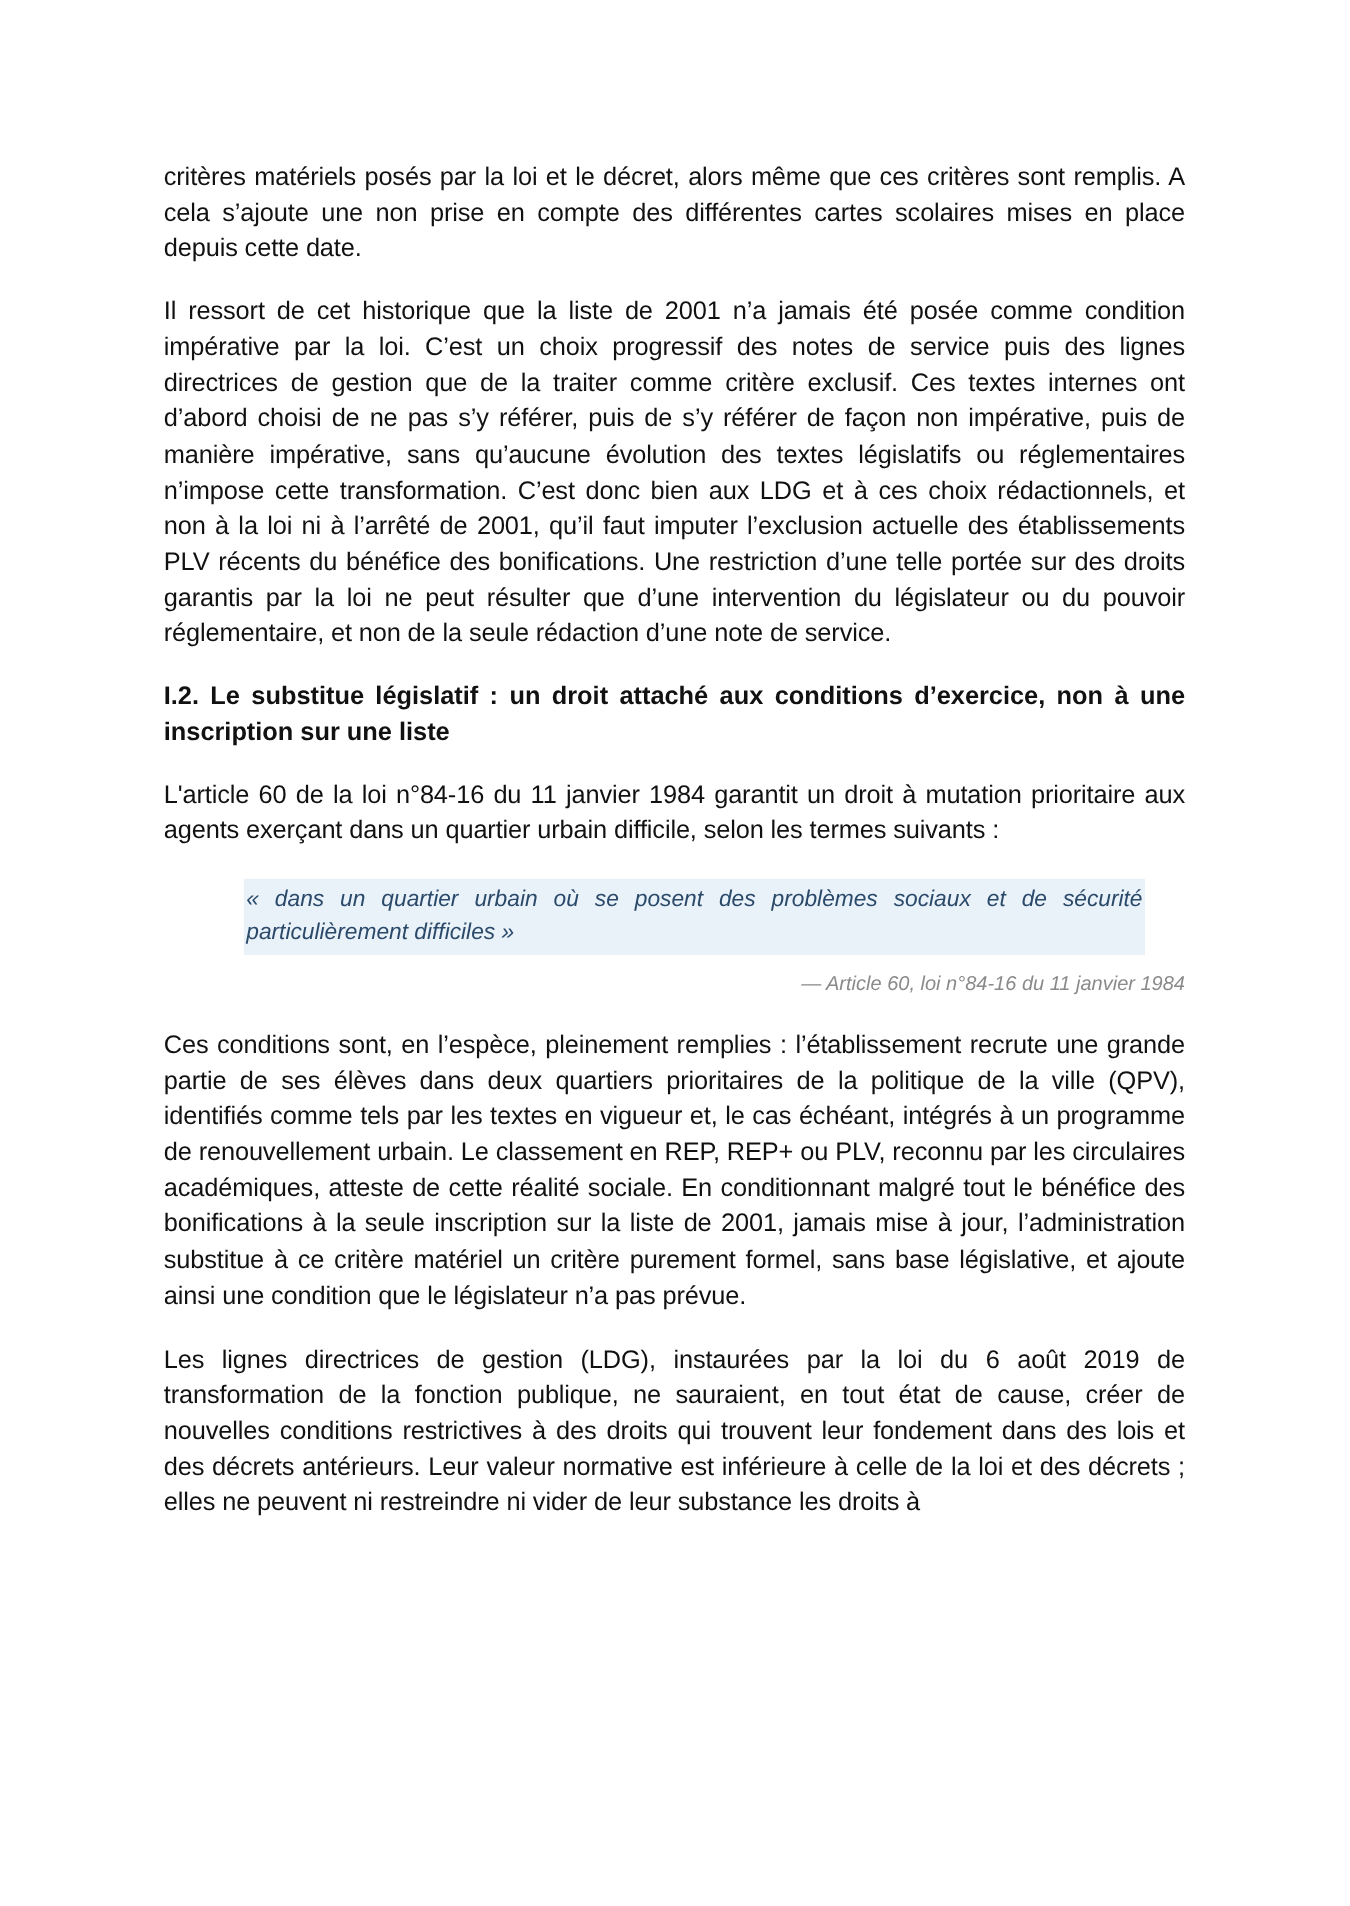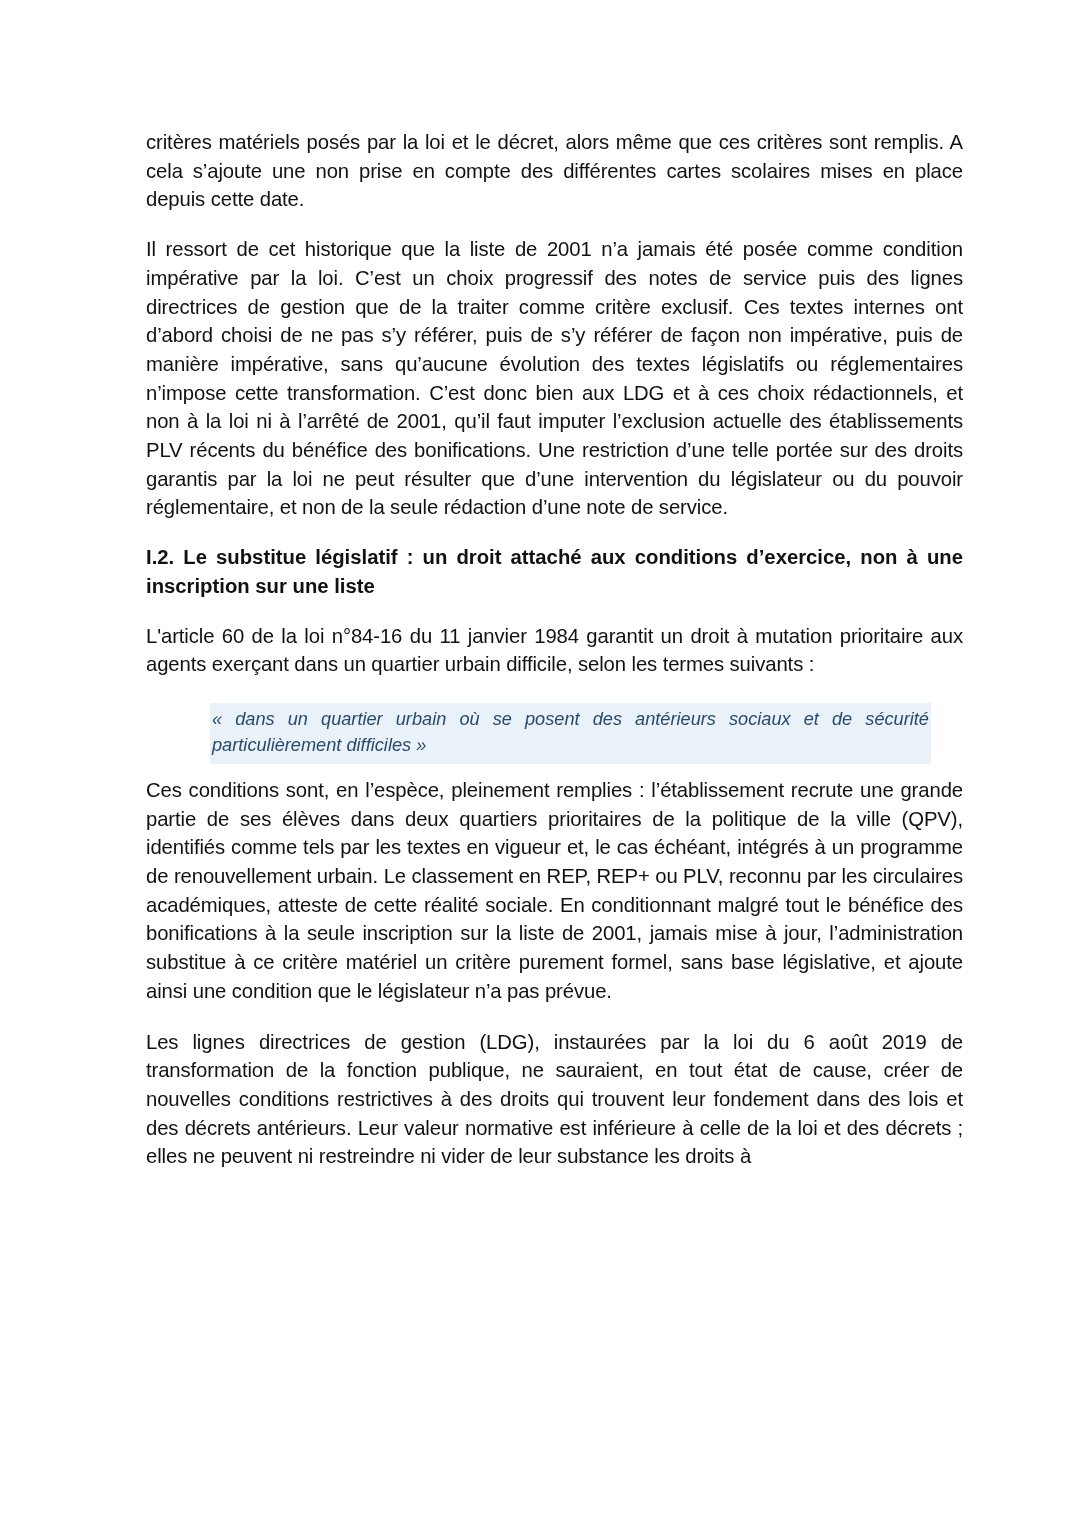--- a/index.html
+++ b/index.html
@@ -10,21 +10,21 @@
     body {
       width: 1080px;
       height: 1525px;
       position: relative;
       overflow: hidden;
       font-family: "Liberation Sans", sans-serif;
       color: #111111;
     }
     .page {
       position: absolute;
-      left: 146px;
+      left: 131px;
       top: 128px;
       width: 817px;
     }
     p.body {
       margin: 0 0 21px 0;
       font-size: 20.3px;
       line-height: 28.7px;
       text-align: justify;
       letter-spacing: -0.1px;
     }
@@ -64,18 +64,19 @@
 
 <div class="page">
   <p class="body">critères matériels posés par la loi et le décret, alors même que ces critères sont remplis. A cela s’ajoute une non prise en compte des différentes cartes scolaires mises en place depuis cette date.</p>
   <p class="body">Il ressort de cet historique que la liste de 2001 n’a jamais été posée comme condition impérative par la loi. C’est un choix progressif des notes de service puis des lignes directrices de gestion que de la traiter comme critère exclusif. Ces textes internes ont d’abord choisi de ne pas s’y référer, puis de s’y référer de façon non impérative, puis de manière impérative, sans qu’aucune évolution des textes législatifs ou réglementaires n’impose cette transformation. C’est donc bien aux LDG et à ces choix rédactionnels, et non à la loi ni à l’arrêté de 2001, qu’il faut imputer l’exclusion actuelle des établissements PLV récents du bénéfice des bonifications. Une restriction d’une telle portée sur des droits garantis par la loi ne peut résulter que d’une intervention du législateur ou du pouvoir réglementaire, et non de la seule rédaction d’une note de service.</p>
 
   <h2 class="section">I.2. Le substitue législatif : un droit attaché aux conditions d’exercice, non à une inscription sur une liste</h2>
 
   <p class="body" style="margin-bottom:24px;">L'article 60 de la loi n°84-16 du 11 janvier 1984 garantit un droit à mutation prioritaire aux agents exerçant dans un quartier urbain difficile, selon les termes suivants :</p>
 
   <div class="quote-wrap">
-    <blockquote class="quote">« dans un quartier urbain où se posent des antérieurs sociaux et de sécurité particulièrement difficiles »</blockquote>
+    <blockquote class="quote">« dans un quartier urbain où se posent des problèmes sociaux et de sécurité particulièrement difficiles »</blockquote>
   </div>
+  <div class="attribution">— Article 60, loi n°84-16 du 11 janvier 1984</div>
 
   <p class="body" style="margin-bottom:22px;">Ces conditions sont, en l’espèce, pleinement remplies : l’établissement recrute une grande partie de ses élèves dans deux quartiers prioritaires de la politique de la ville (QPV), identifiés comme tels par les textes en vigueur et, le cas échéant, intégrés à un programme de renouvellement urbain. Le classement en REP, REP+ ou PLV, reconnu par les circulaires académiques, atteste de cette réalité sociale. En conditionnant malgré tout le bénéfice des bonifications à la seule inscription sur la liste de 2001, jamais mise à jour, l’administration substitue à ce critère matériel un critère purement formel, sans base législative, et ajoute ainsi une condition que le législateur n’a pas prévue.</p>
   <p class="body">Les lignes directrices de gestion (LDG), instaurées par la loi du 6 août 2019 de transformation de la fonction publique, ne sauraient, en tout état de cause, créer de nouvelles conditions restrictives à des droits qui trouvent leur fondement dans des lois et des décrets antérieurs. Leur valeur normative est inférieure à celle de la loi et des décrets ; elles ne peuvent ni restreindre ni vider de leur substance les droits à</p>
 </div>
 
 </body></html>

